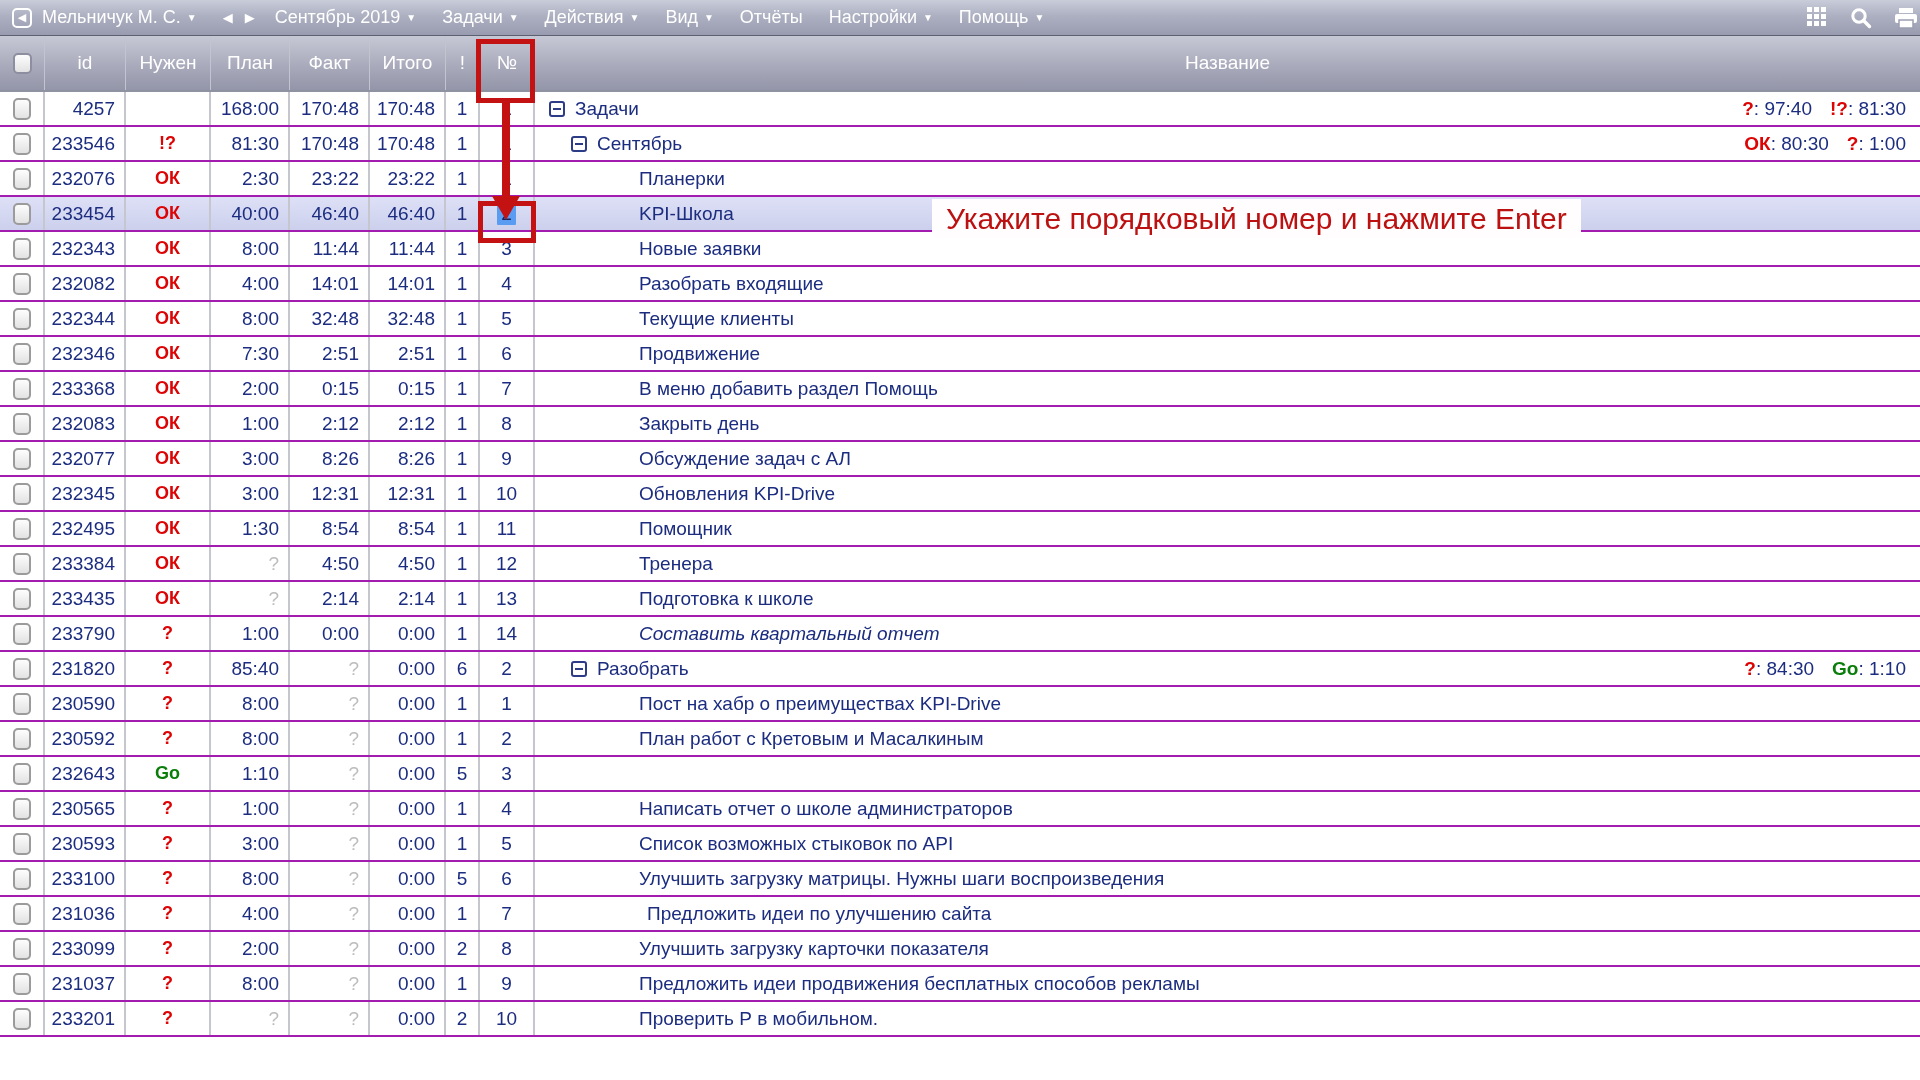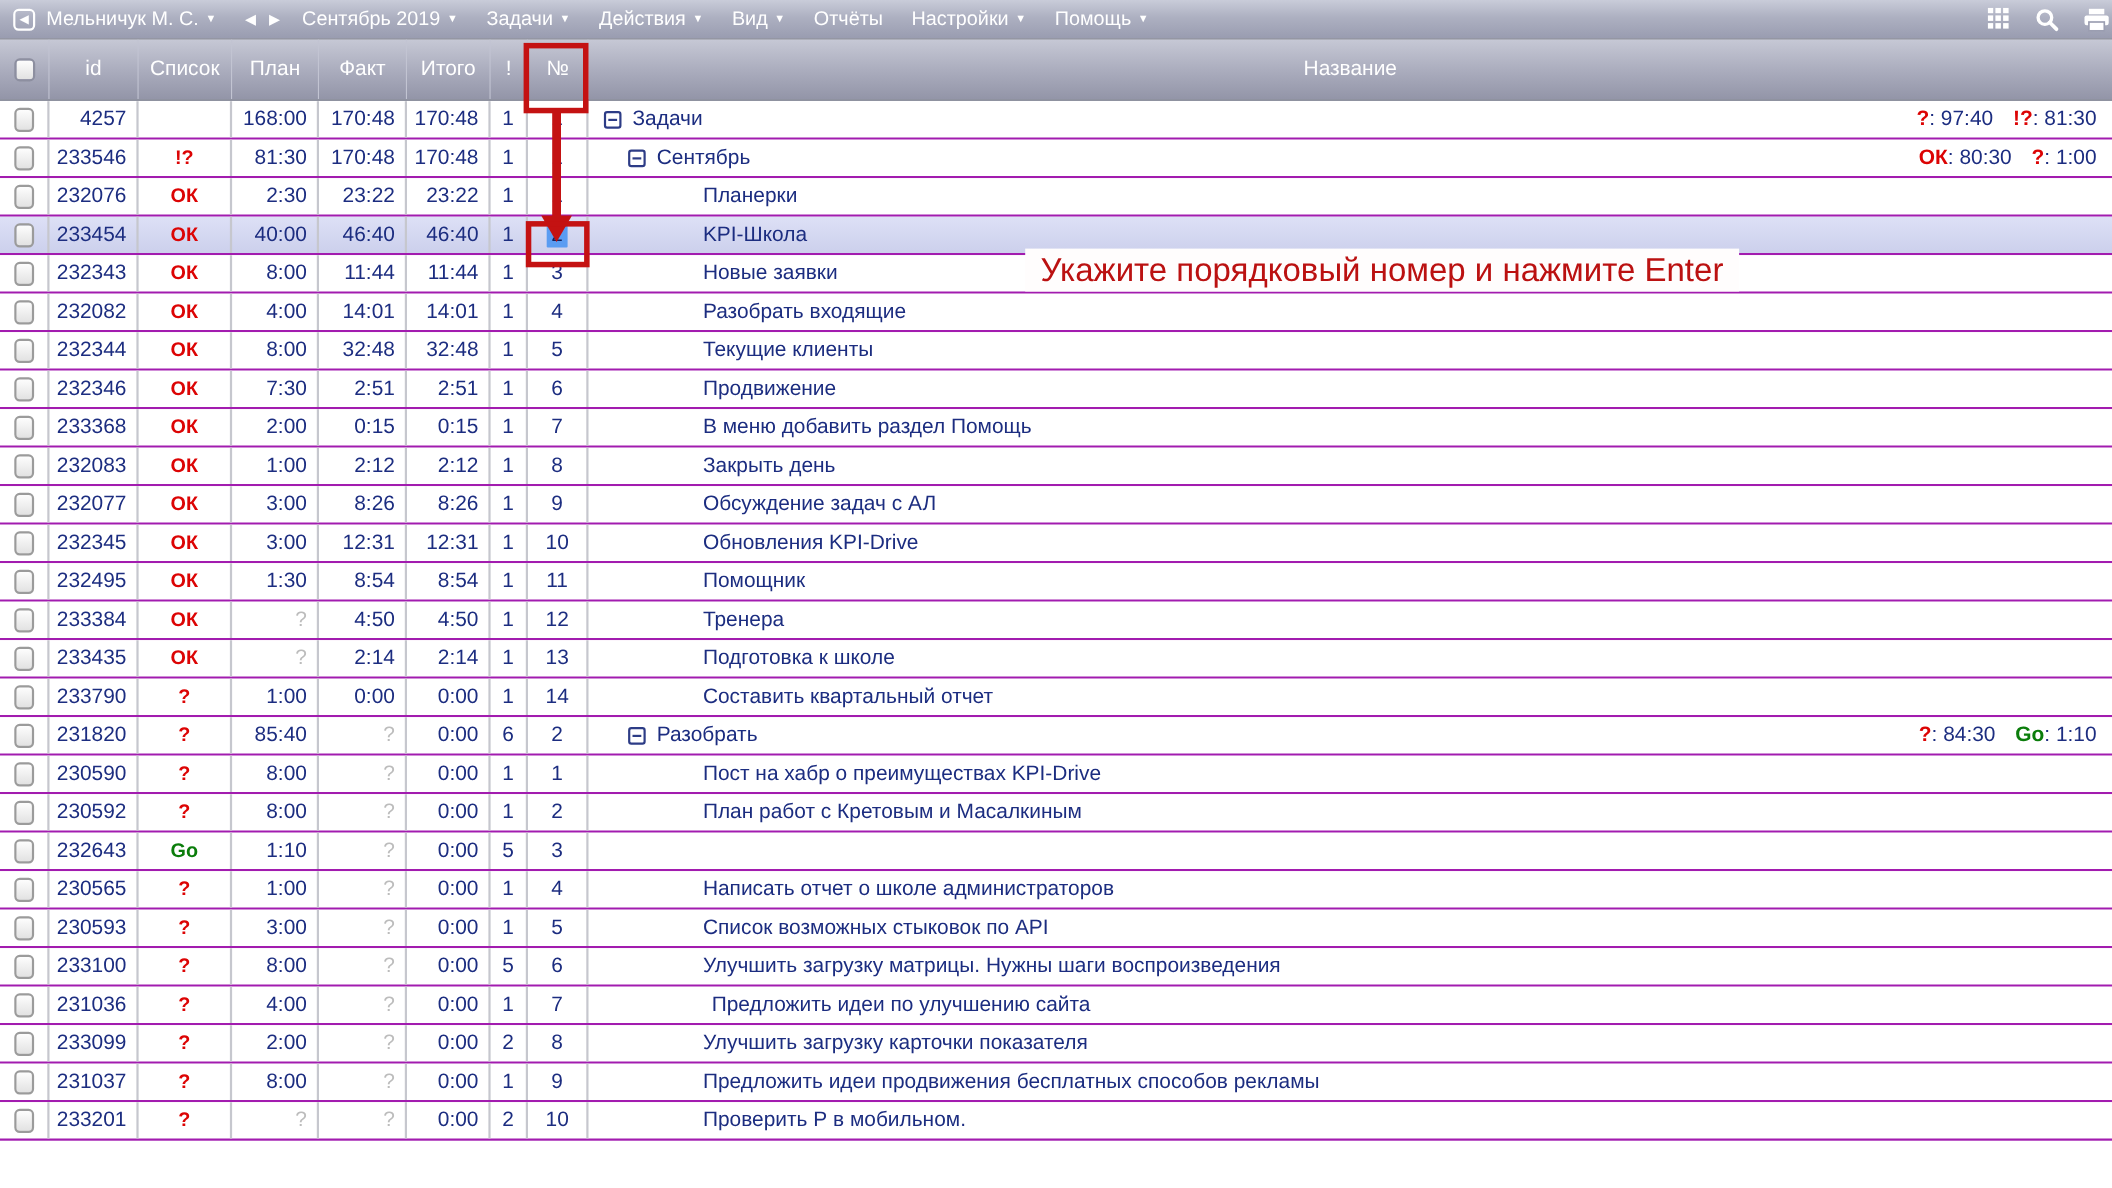--- a/index.html
+++ b/index.html
@@ -59,21 +59,21 @@
 
   
   .anno { position:absolute; pointer-events:none; }
   .anno-box-header { left:476px; top:39px; width:59px; height:64px; border:5px solid #c41212; }
   .anno-line { left:502px; top:100px; width:8px; height:98px; background:#c41212; }
   .anno-head { left:492px; top:196px; width:0; height:0;
                border-left:14px solid transparent; border-right:14px solid transparent;
                border-top:24px solid #c41212; }
   .anno-box-cell { left:478px; top:201px; width:58px; height:42px; border:5px solid #c41212; }
   .anno-text { left:932px; top:199px; height:39px; line-height:39px; padding:0 14px;
-               background:#fffdfd; color:#bb1111; font-size:30px; white-space:nowrap;margin-top:27px; }
+               background:#fffdfd; color:#bb1111; font-size:30px; white-space:nowrap; }
 </style>
 </head>
 <body>
 
 <div class="app">
 
   <div class="topbar">
     <span class="back-ic">◀</span>
     <span class="tb-item">
       <span>Мельничук М. С.</span>
@@ -139,21 +139,21 @@
         <rect x="5" y="13" width="14" height="8" fill="#fff" stroke="#9b9eb1" stroke-width="1.5"></rect>
       </svg>
     </span>
   </div>
 
   <div class="thead">
     <div class="th">
       <span class="checkbox"></span>
     </div>
     <div class="th">id</div>
-    <div class="th">Список</div>
+    <div class="th">Нужен</div>
     <div class="th">План</div>
     <div class="th">Факт</div>
     <div class="th">Итого</div>
     <div class="th">!</div>
     <div class="th">№</div>
     <div class="th">Название</div>
   </div>
 
   <div class="tbody" id="tbody">
       <div class="row">
@@ -427,21 +427,21 @@
         </div>
         <div class="cell c-id">233790</div>
         <div class="cell c-st">
           <span class="st" style="color: rgb(220, 4, 4);">?</span>
         </div>
         <div class="cell c-plan">1:00</div>
         <div class="cell c-fact">0:00</div>
         <div class="cell c-tot">0:00</div>
         <div class="cell c-ex">1</div>
         <div class="cell c-num">14</div>
-        <div class="cell c-name" style="padding-left: 104px;">
+        <div class="cell c-name" style="padding-left: 104px; font-style: italic;">
           <span style="white-space: nowrap;">Составить квартальный отчет</span>
         </div>
       </div>
       <div class="row">
         <div class="cell c-cb">
           <span class="checkbox"></span>
         </div>
         <div class="cell c-id">231820</div>
         <div class="cell c-st">
           <span class="st" style="color: rgb(220, 4, 4);">?</span>

